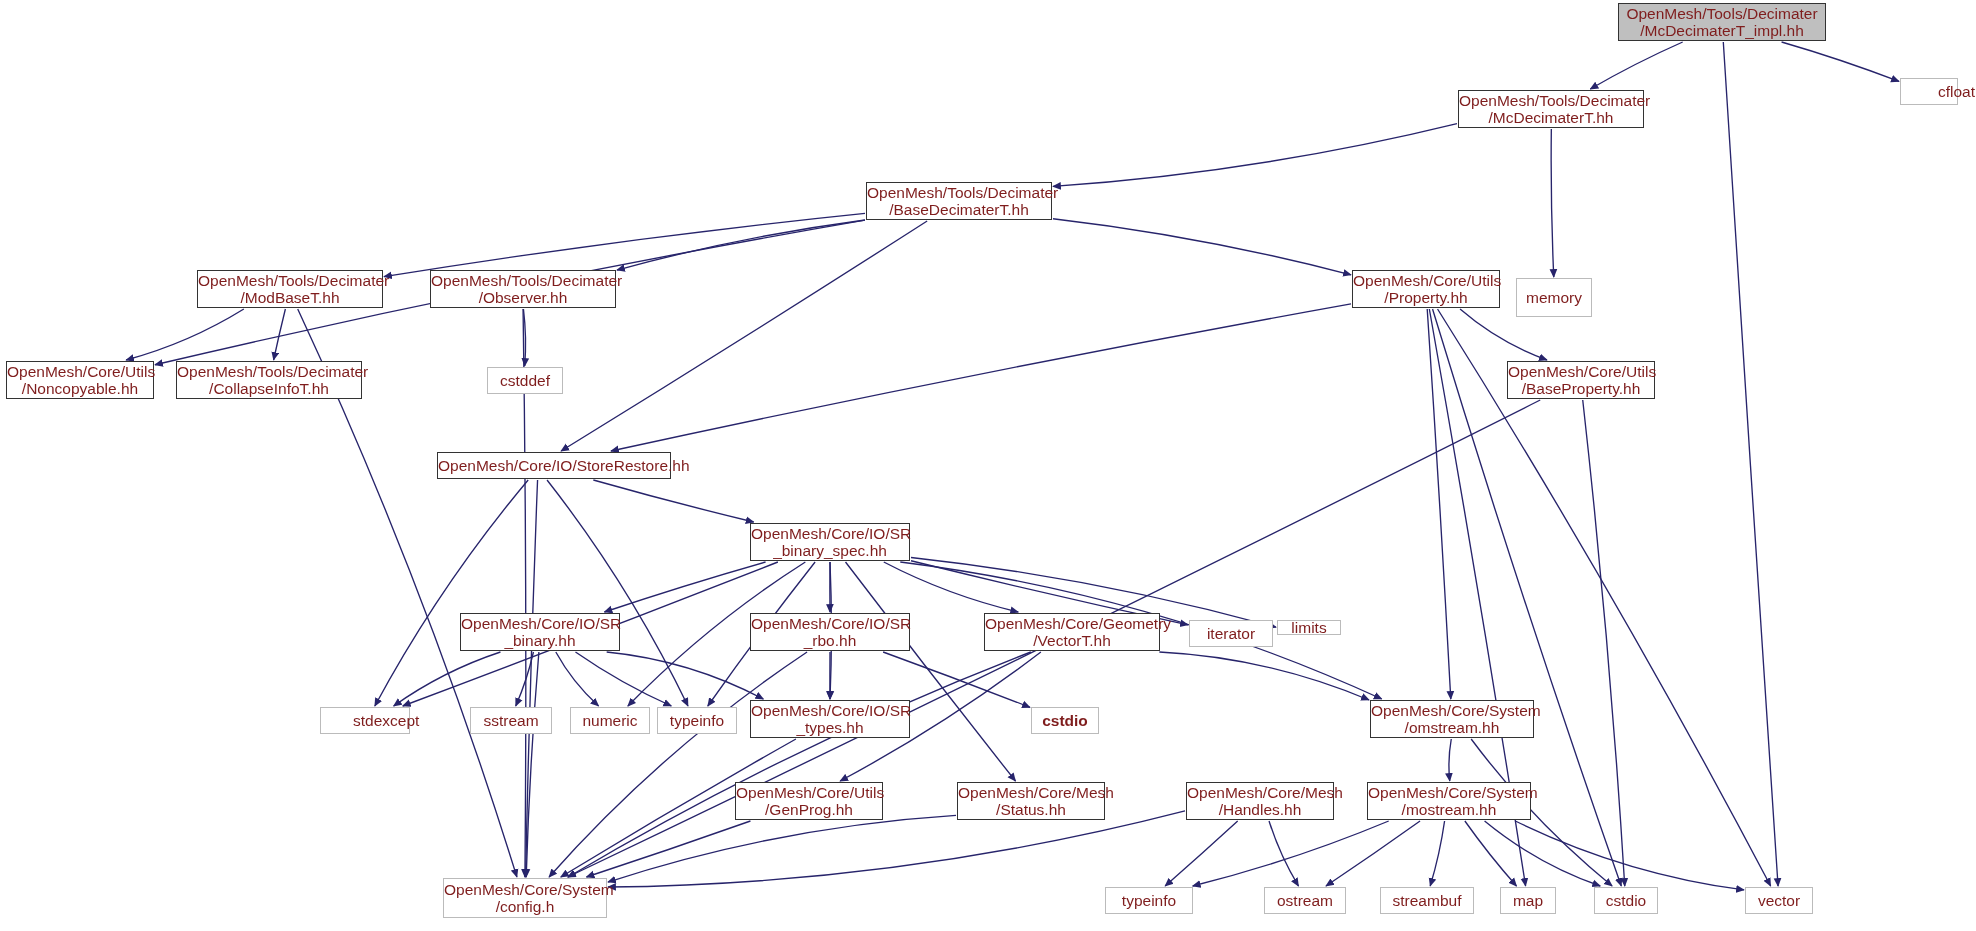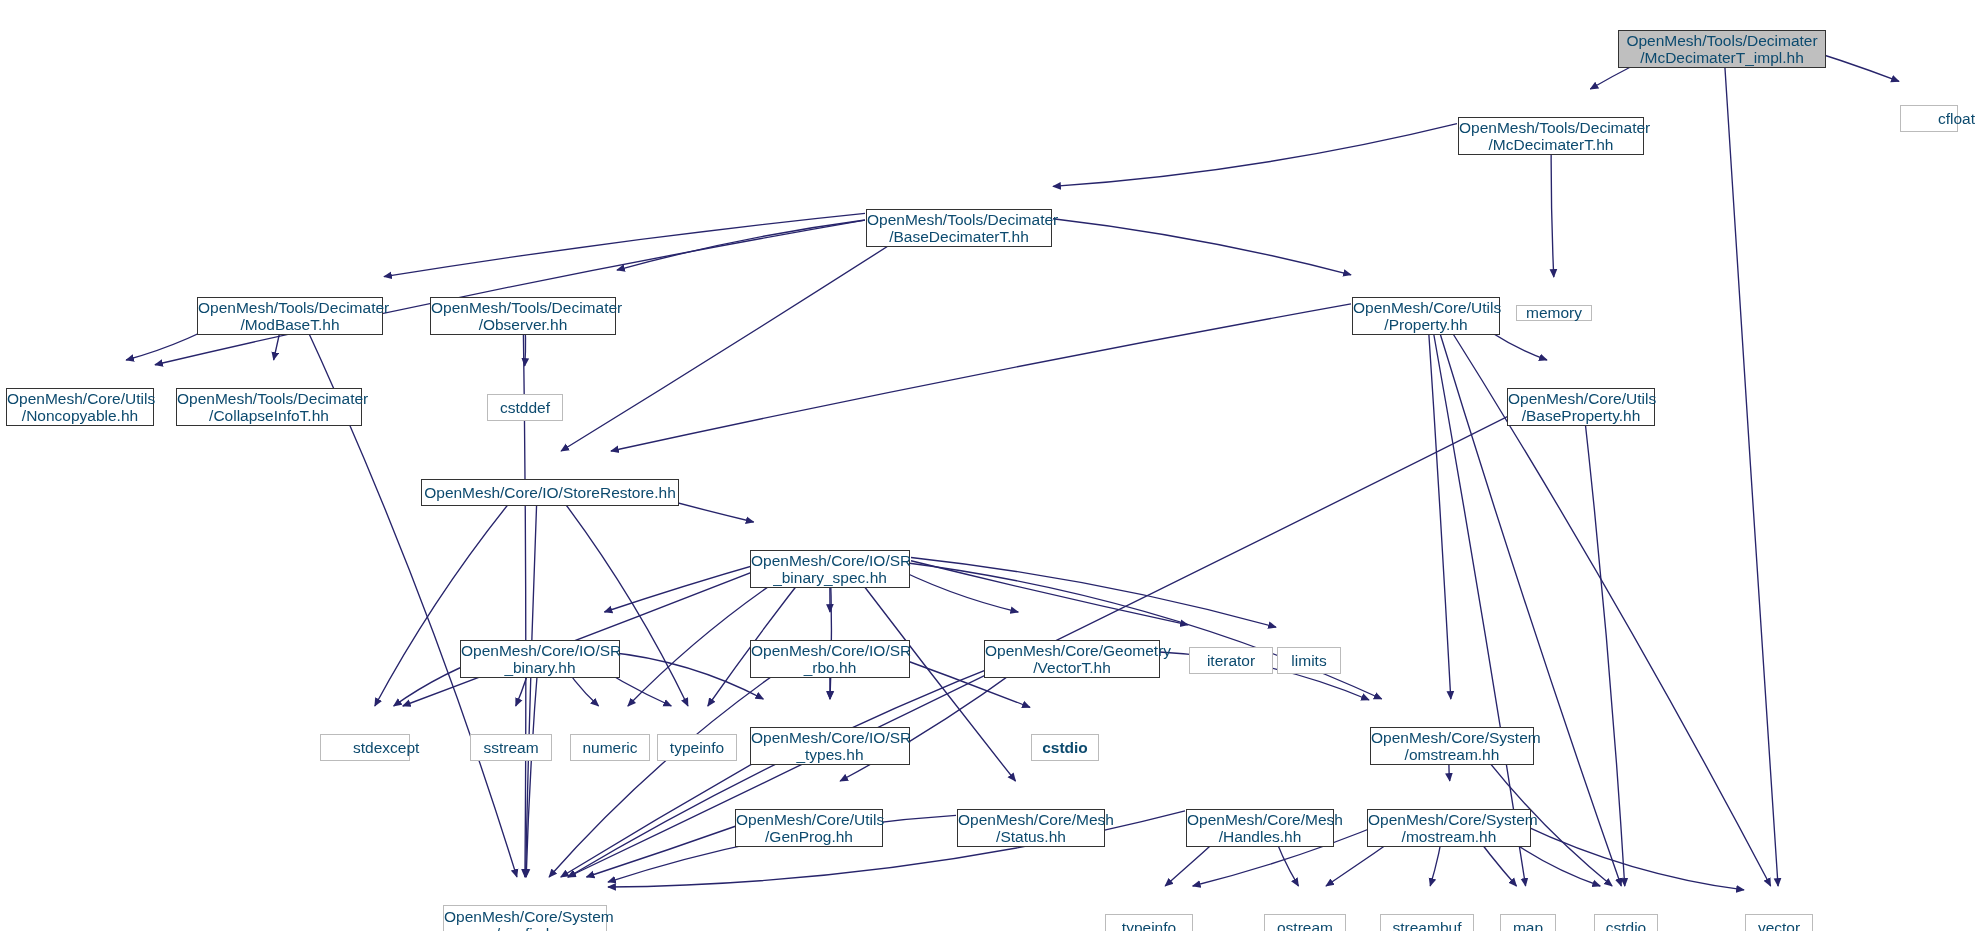--- a/index.html
+++ b/index.html
@@ -1,21 +1,21 @@
 <!DOCTYPE html>
 <html><head>
 <meta charset="utf-8">
 <style>
   html,body{margin:0;padding:0;background:#ffffff;}
   body{font-family:"Liberation Sans","DejaVu Sans",sans-serif;}
   #canvas{position:relative;width:1976px;height:931px;overflow:hidden;background:#fff;}
   svg#edges{position:absolute;left:0;top:0;width:1976px;height:931px;}
   .node{position:absolute;box-sizing:border-box;display:flex;align-items:center;
         justify-content:flex-end;text-align:center;line-height:1.12;
-        font-size:15.5px;color:#0c4a6e;background:#fff;white-space:pre;margin-top:27px;}
+        font-size:15.5px;color:#7f1d1d;background:#fff;white-space:pre;}
   .node.solid{border:1.6px solid #333;}
   .node.lib{border:1.3px solid #bbb;}
   .node.root{border:1.8px solid #333;background:#bfbfbf;}
   .node span{display:block;width:100%;}
 </style>
 </head>
 <body>
 
 <div id="canvas">
   <svg id="edges" viewBox="0 0 1976 931" preserveAspectRatio="none" aria-hidden="true">
@@ -90,45 +90,45 @@
       <path d="M 1388.6984924623116 821 Q 1293.1600249175792 860.8914036301849 1192.7185929648242 886" fill="none" stroke="#27246b" stroke-width="1.35" marker-end="url(#arrow)"></path>
     </svg>
   <div id="nodes">
       <div class="node root" style="left: 1618px; top: 3px; width: 208px; height: 38px;"><span>OpenMesh/Tools/Decimater
 /McDecimaterT_impl.hh</span></div>
       <div class="node lib" style="left: 1900px; top: 78px; width: 58px; height: 27px; padding-left: 37px;"><span>cfloat</span></div>
       <div class="node solid" style="left: 1458px; top: 90px; width: 186px; height: 38px;"><span>OpenMesh/Tools/Decimater
 /McDecimaterT.hh</span></div>
       <div class="node solid" style="left: 866px; top: 182px; width: 186px; height: 38px;"><span>OpenMesh/Tools/Decimater
 /BaseDecimaterT.hh</span></div>
-      <div class="node lib" style="left: 1516px; top: 278px; width: 76px; height: 16px;"><span>memory</span></div>
+      <div class="node lib" style="left: 1516px; top: 278px; width: 76px; height: 39px;"><span>memory</span></div>
       <div class="node solid" style="left: 1352px; top: 270px; width: 148px; height: 38px;"><span>OpenMesh/Core/Utils
 /Property.hh</span></div>
       <div class="node solid" style="left: 197px; top: 270px; width: 186px; height: 38px;"><span>OpenMesh/Tools/Decimater
 /ModBaseT.hh</span></div>
       <div class="node solid" style="left: 430px; top: 270px; width: 186px; height: 38px;"><span>OpenMesh/Tools/Decimater
 /Observer.hh</span></div>
       <div class="node solid" style="left: 6px; top: 361px; width: 148px; height: 38px;"><span>OpenMesh/Core/Utils
 /Noncopyable.hh</span></div>
       <div class="node solid" style="left: 176px; top: 361px; width: 186px; height: 38px;"><span>OpenMesh/Tools/Decimater
 /CollapseInfoT.hh</span></div>
       <div class="node lib" style="left: 487px; top: 367px; width: 76px; height: 27px;"><span>cstddef</span></div>
       <div class="node solid" style="left: 1507px; top: 361px; width: 148px; height: 38px;"><span>OpenMesh/Core/Utils
 /BaseProperty.hh</span></div>
-      <div class="node solid" style="left: 421px; top: 452px; width: 258px; height: 27px;"><span>OpenMesh/Core/IO/StoreRestore.hh</span></div>
+      <div class="node solid" style="left: 437px; top: 452px; width: 234px; height: 27px;"><span>OpenMesh/Core/IO/StoreRestore.hh</span></div>
       <div class="node solid" style="left: 750px; top: 523px; width: 160px; height: 38px;"><span>OpenMesh/Core/IO/SR
 _binary_spec.hh</span></div>
       <div class="node solid" style="left: 460px; top: 613px; width: 160px; height: 38px;"><span>OpenMesh/Core/IO/SR
 _binary.hh</span></div>
       <div class="node solid" style="left: 750px; top: 613px; width: 160px; height: 38px;"><span>OpenMesh/Core/IO/SR
 _rbo.hh</span></div>
       <div class="node solid" style="left: 984px; top: 613px; width: 176px; height: 38px;"><span>OpenMesh/Core/Geometry
 /VectorT.hh</span></div>
       <div class="node lib" style="left: 1189px; top: 620px; width: 84px; height: 27px;"><span>iterator</span></div>
-      <div class="node lib" style="left: 1277px; top: 620px; width: 64px; height: 27px;"><span>limits</span></div>
+      <div class="node lib" style="left: 1277px; top: 620px; width: 64px; height: 15px;"><span>limits</span></div>
       <div class="node lib" style="left: 320px; top: 707px; width: 90px; height: 27px; padding-left: 32px;"><span>stdexcept</span></div>
       <div class="node lib" style="left: 470px; top: 707px; width: 82px; height: 27px;"><span>sstream</span></div>
       <div class="node lib" style="left: 570px; top: 707px; width: 80px; height: 27px;"><span>numeric</span></div>
       <div class="node lib" style="left: 657px; top: 707px; width: 80px; height: 27px;"><span>typeinfo</span></div>
       <div class="node solid" style="left: 750px; top: 700px; width: 160px; height: 38px;"><span>OpenMesh/Core/IO/SR
 _types.hh</span></div>
       <div class="node lib" style="left: 1031px; top: 707px; width: 68px; height: 27px; font-weight: bold;"><span>cstdio</span></div>
       <div class="node solid" style="left: 1370px; top: 700px; width: 164px; height: 38px;"><span>OpenMesh/Core/System
 /omstream.hh</span></div>
       <div class="node solid" style="left: 735px; top: 782px; width: 148px; height: 38px;"><span>OpenMesh/Core/Utils

